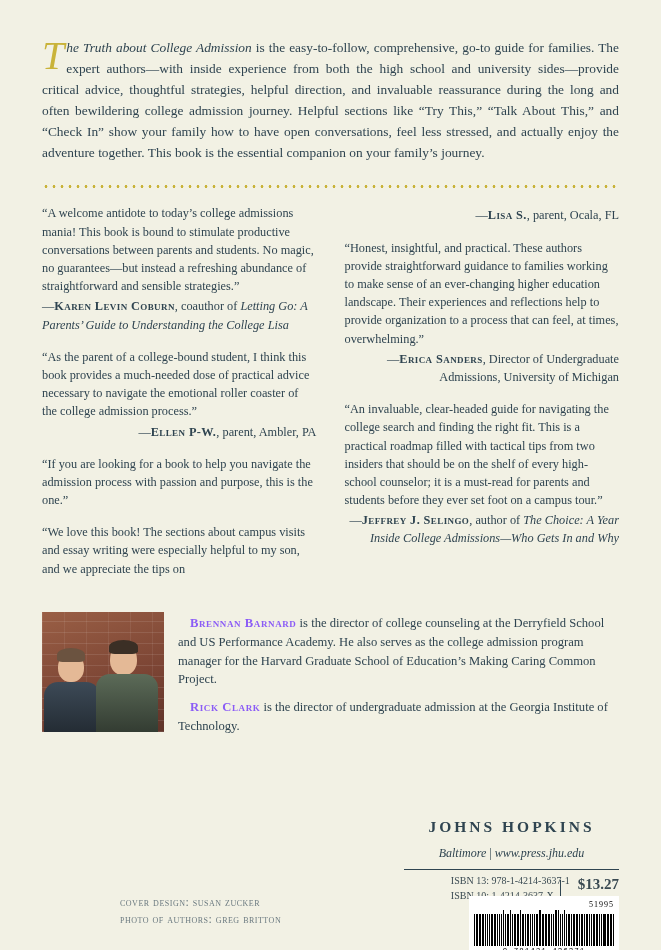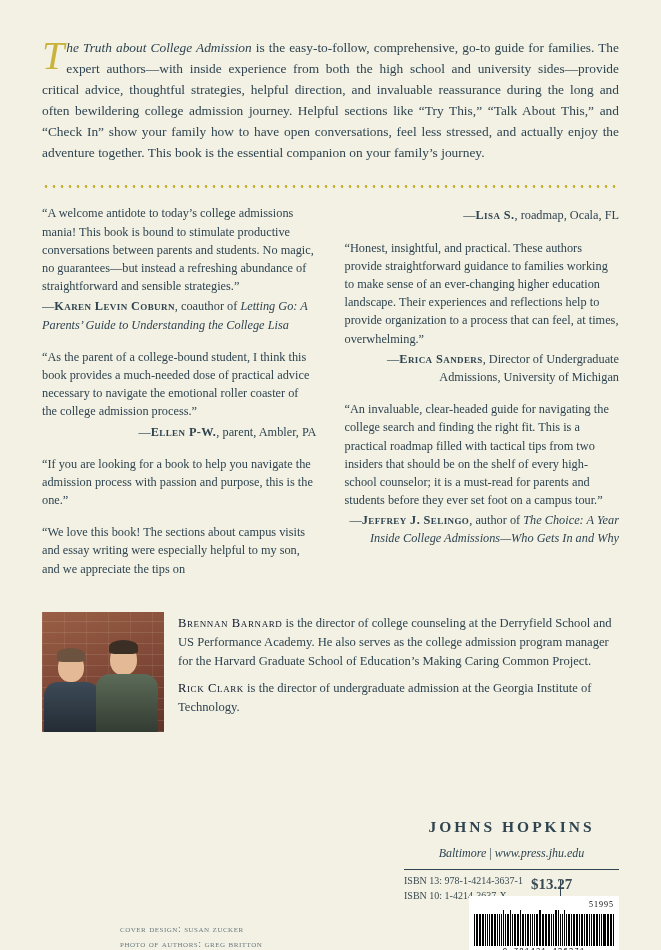--- a/index.html
+++ b/index.html
@@ -118,23 +118,24 @@
     background: #6b5340;
   }
   .author-text {
     font-size: 12.6px;
     line-height: 1.5;
     color: #2f4450;
     padding-top: 2px;
   }
   .author-name {
     font-variant: small-caps;
-    font-weight: normal;
+    font-weight: bold;
     letter-spacing: 0.6px;
-    color: #0f172a;
+    color: #8b5cf6;
+    margin-left: 12px;
   }
   .author-block { margin-bottom: 9px; }
 
   
   .pub {
     position: absolute;
     right: 42px;
     top: 818px;
     width: 215px;
     text-align: center;
@@ -154,21 +155,21 @@
   .pub-sub .bar {
     font-style: normal;
     padding: 0 3px;
   }
   .price-row {
     margin-top: 8px;
     border-top: 1px solid #2f4450;
     padding-top: 4px;
     display: flex;
     align-items: flex-start;
-    justify-content: flex-start;
+    justify-content: flex-end;
     font-size: 10px;
     line-height: 1.45;
   }
   .isbns { text-align: left; }
   .price {
     font-size: 15px;
     font-weight: bold;
     padding-left: 8px;
     white-space: nowrap;
   }
@@ -215,22 +216,22 @@
     color: #000;
     text-align: center;
     margin-top: 1px;
     font-family: "Liberation Mono", monospace;
   }
 
   
   .credits {
     position: absolute;
     left: 120px;
-    top: 922px;
-    font-size: 10px;
+    top: 894px;
+    font-size: 12px;
     letter-spacing: 0.5px;
     color: #6b7a80;
     line-height: 1.45;
     font-variant: small-caps;
   }
 </style>
 </head>
 <body>
 
 <div class="page">
@@ -261,21 +262,21 @@
 
       <div class="q">
         <p>“We love this book! The sections about campus visits and essay writing were especially helpful to my son, and we appreciate the tips on</p>
       </div>
 
     </div>
 
     <div class="col">
 
       <div class="q">
-        <div class="attr"><span class="dash">—</span><span class="who">Lisa S.</span><span class="role">, roadmap, Ocala, FL</span></div>
+        <div class="attr"><span class="dash">—</span><span class="who">Lisa S.</span><span class="role">, parent, Ocala, FL</span></div>
       </div>
 
       <div class="q">
         <p>“Honest, insightful, and practical. These authors provide straightforward guidance to families working to make sense of an ever-changing higher education landscape. Their experiences and reflections help to provide organization to a process that can feel, at times, overwhelming.”</p>
         <div class="attr"><span class="dash">—</span><span class="who">Erica Sanders</span><span class="role">, Director of Undergraduate Admissions, University of Michigan</span></div>
       </div>
 
       <div class="q">
         <p>“An invaluable, clear-headed guide for navigating the college search and finding the right fit. This is a practical roadmap filled with tactical tips from two insiders that should be on the shelf of every high-school counselor; it is a must-read for parents and students before they ever set foot on a campus tour.”</p>
         <div class="attr"><span class="dash">—</span><span class="who">Jeffrey J. Selingo</span><span class="role">, author of </span><span class="ital">The Choice: A Year Inside College Admissions—Who Gets In and Why</span></div>

